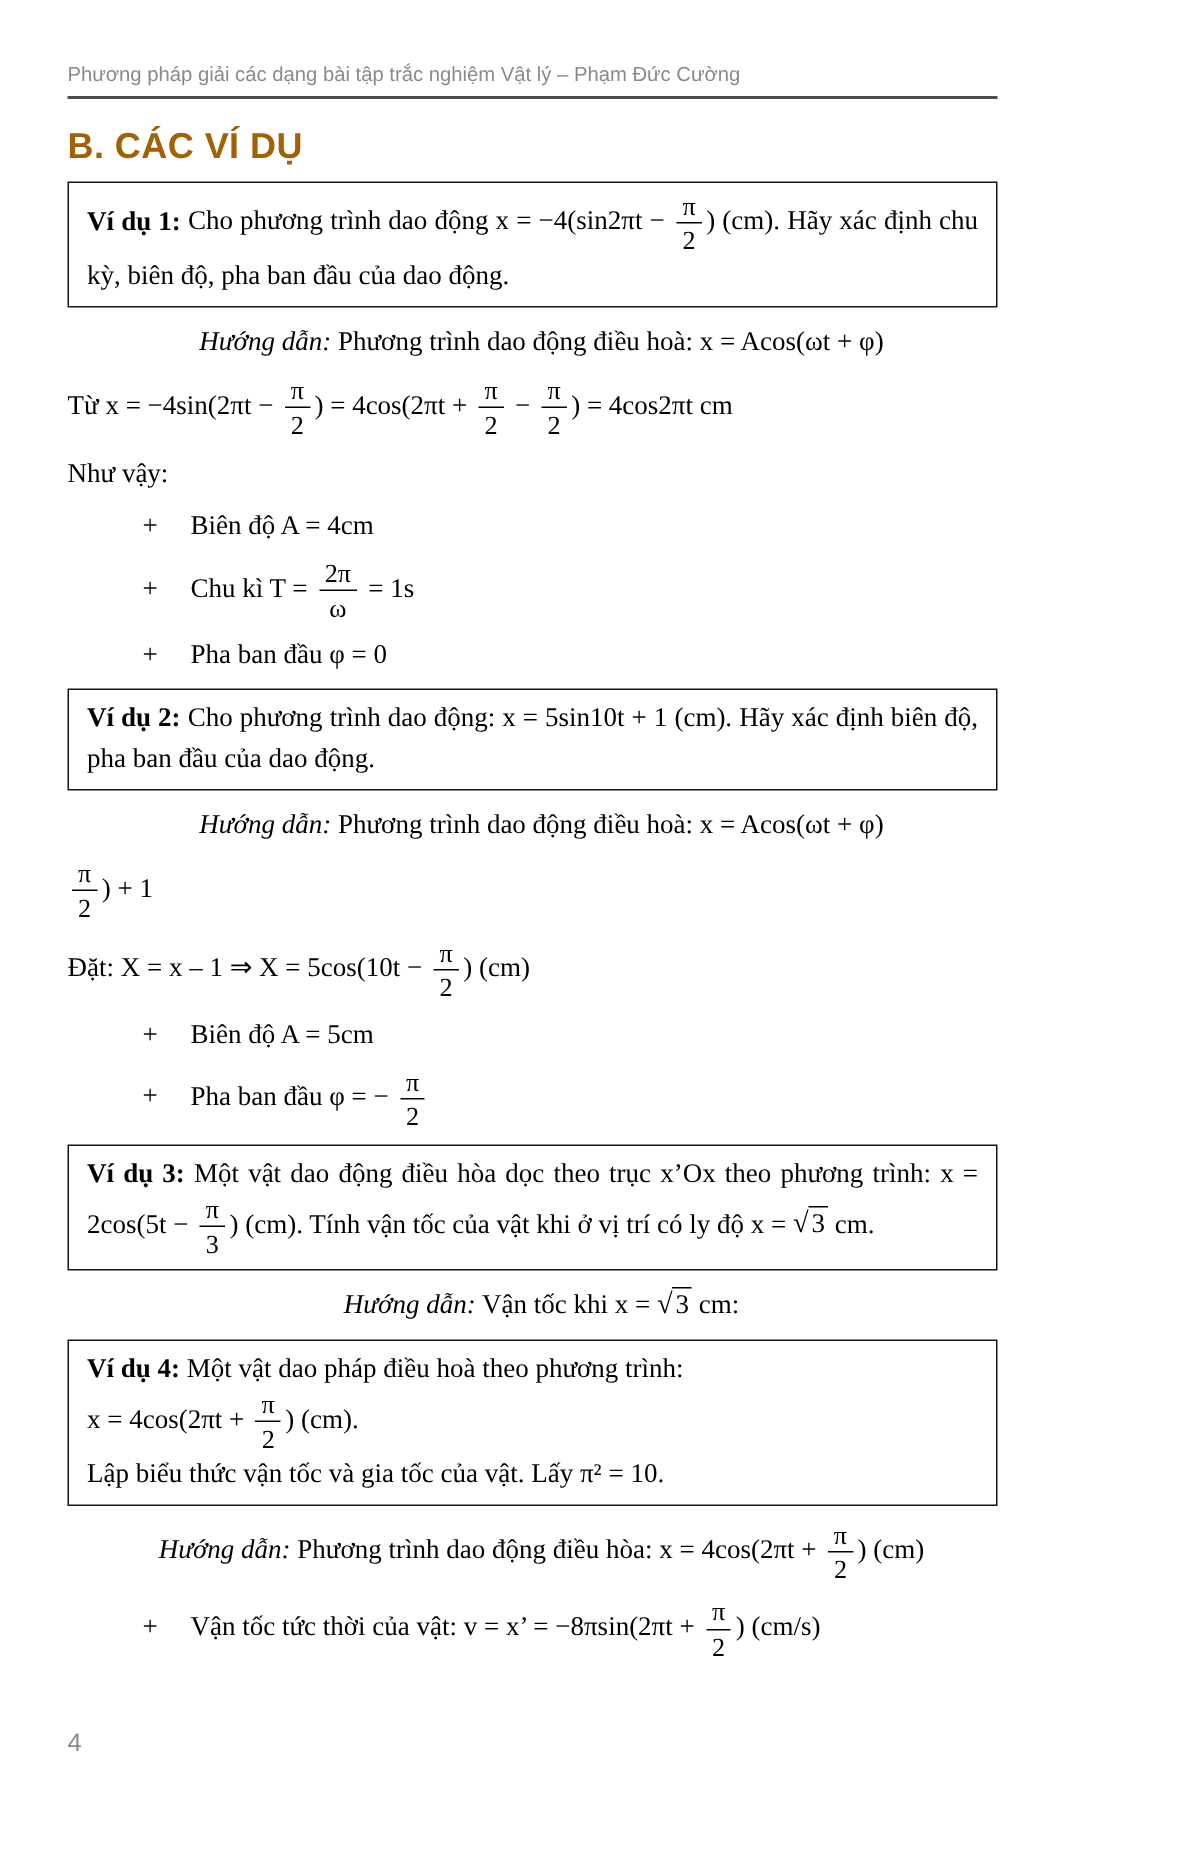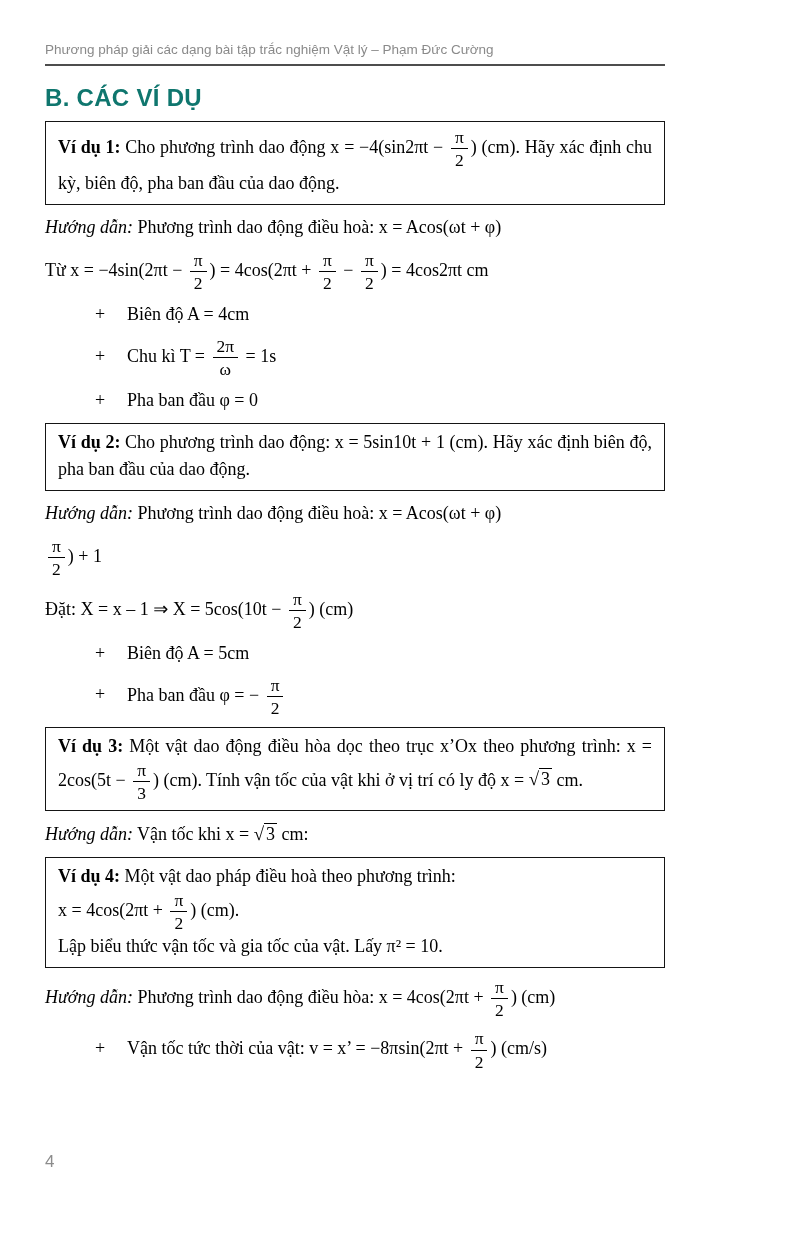--- a/index.html
+++ b/index.html
@@ -20,31 +20,31 @@
     color:#8a8a8a;
     padding-bottom:7px;
     border-bottom:2px solid #4d4d4d;
   }
   .section-title {
     font-family:"Liberation Sans", sans-serif;
     font-weight:bold;
     font-size:24px;
     letter-spacing:0.3px;
     margin-top:18px;
-    color:#0f766e;
+    color:#a16207;
   }
   .example-box {
     border:1.6px solid #151515;
     margin-top:9px;
     padding:5px 12px 7px 12px;
   }
   .example-box p { margin:0; text-align:justify; line-height:1.5; }
   .label { font-weight:bold;margin-top:40px; }
   .sol-label { font-style:italic; }
-  p.sol { margin:9px 0 0 0; line-height:1.5; }
+  p.sol { margin:9px 0 0 12px; line-height:1.5;text-align:center; }
   p.flow { margin:9px 0 0 0; line-height:1.5; }
   .indent1 { margin-left:26px; }
   .bullet { margin:8px 0 0 50px; line-height:1.5; }
   .bullet .marker { display:inline-block; width:32px; }
   .frac {
     display:inline-flex; flex-direction:column; align-items:center;
     vertical-align:middle; line-height:1.15; margin:0 3px; font-size:0.97em;
   }
   .frac .num { border-bottom:1.4px solid #000; padding:0 4px 1px 4px; }
   .frac .den { padding-top:1px; }
@@ -84,20 +84,21 @@
         <span class="num">π</span>
         <span class="den">2</span>
       </span><span>) = 4cos(2πt + </span><span class="frac">
         <span class="num">π</span>
         <span class="den">2</span>
       </span><span> − </span><span class="frac">
         <span class="num">π</span>
         <span class="den">2</span>
       </span><span>) = 4cos2πt cm</span></p>
 
+  <p class="flow indent1">Như vậy:</p>
 
   <div class="bullet"><span class="marker">+</span><span>Biên độ A = 4cm</span></div>
 
   <div class="bullet"><span class="marker">+</span><span>Chu kì T = </span><span class="frac">
         <span class="num">2π</span>
         <span class="den">ω</span>
       </span><span> = 1s</span></div>
 
   <div class="bullet"><span class="marker">+</span><span>Pha ban đầu φ = 0</span></div>
 

